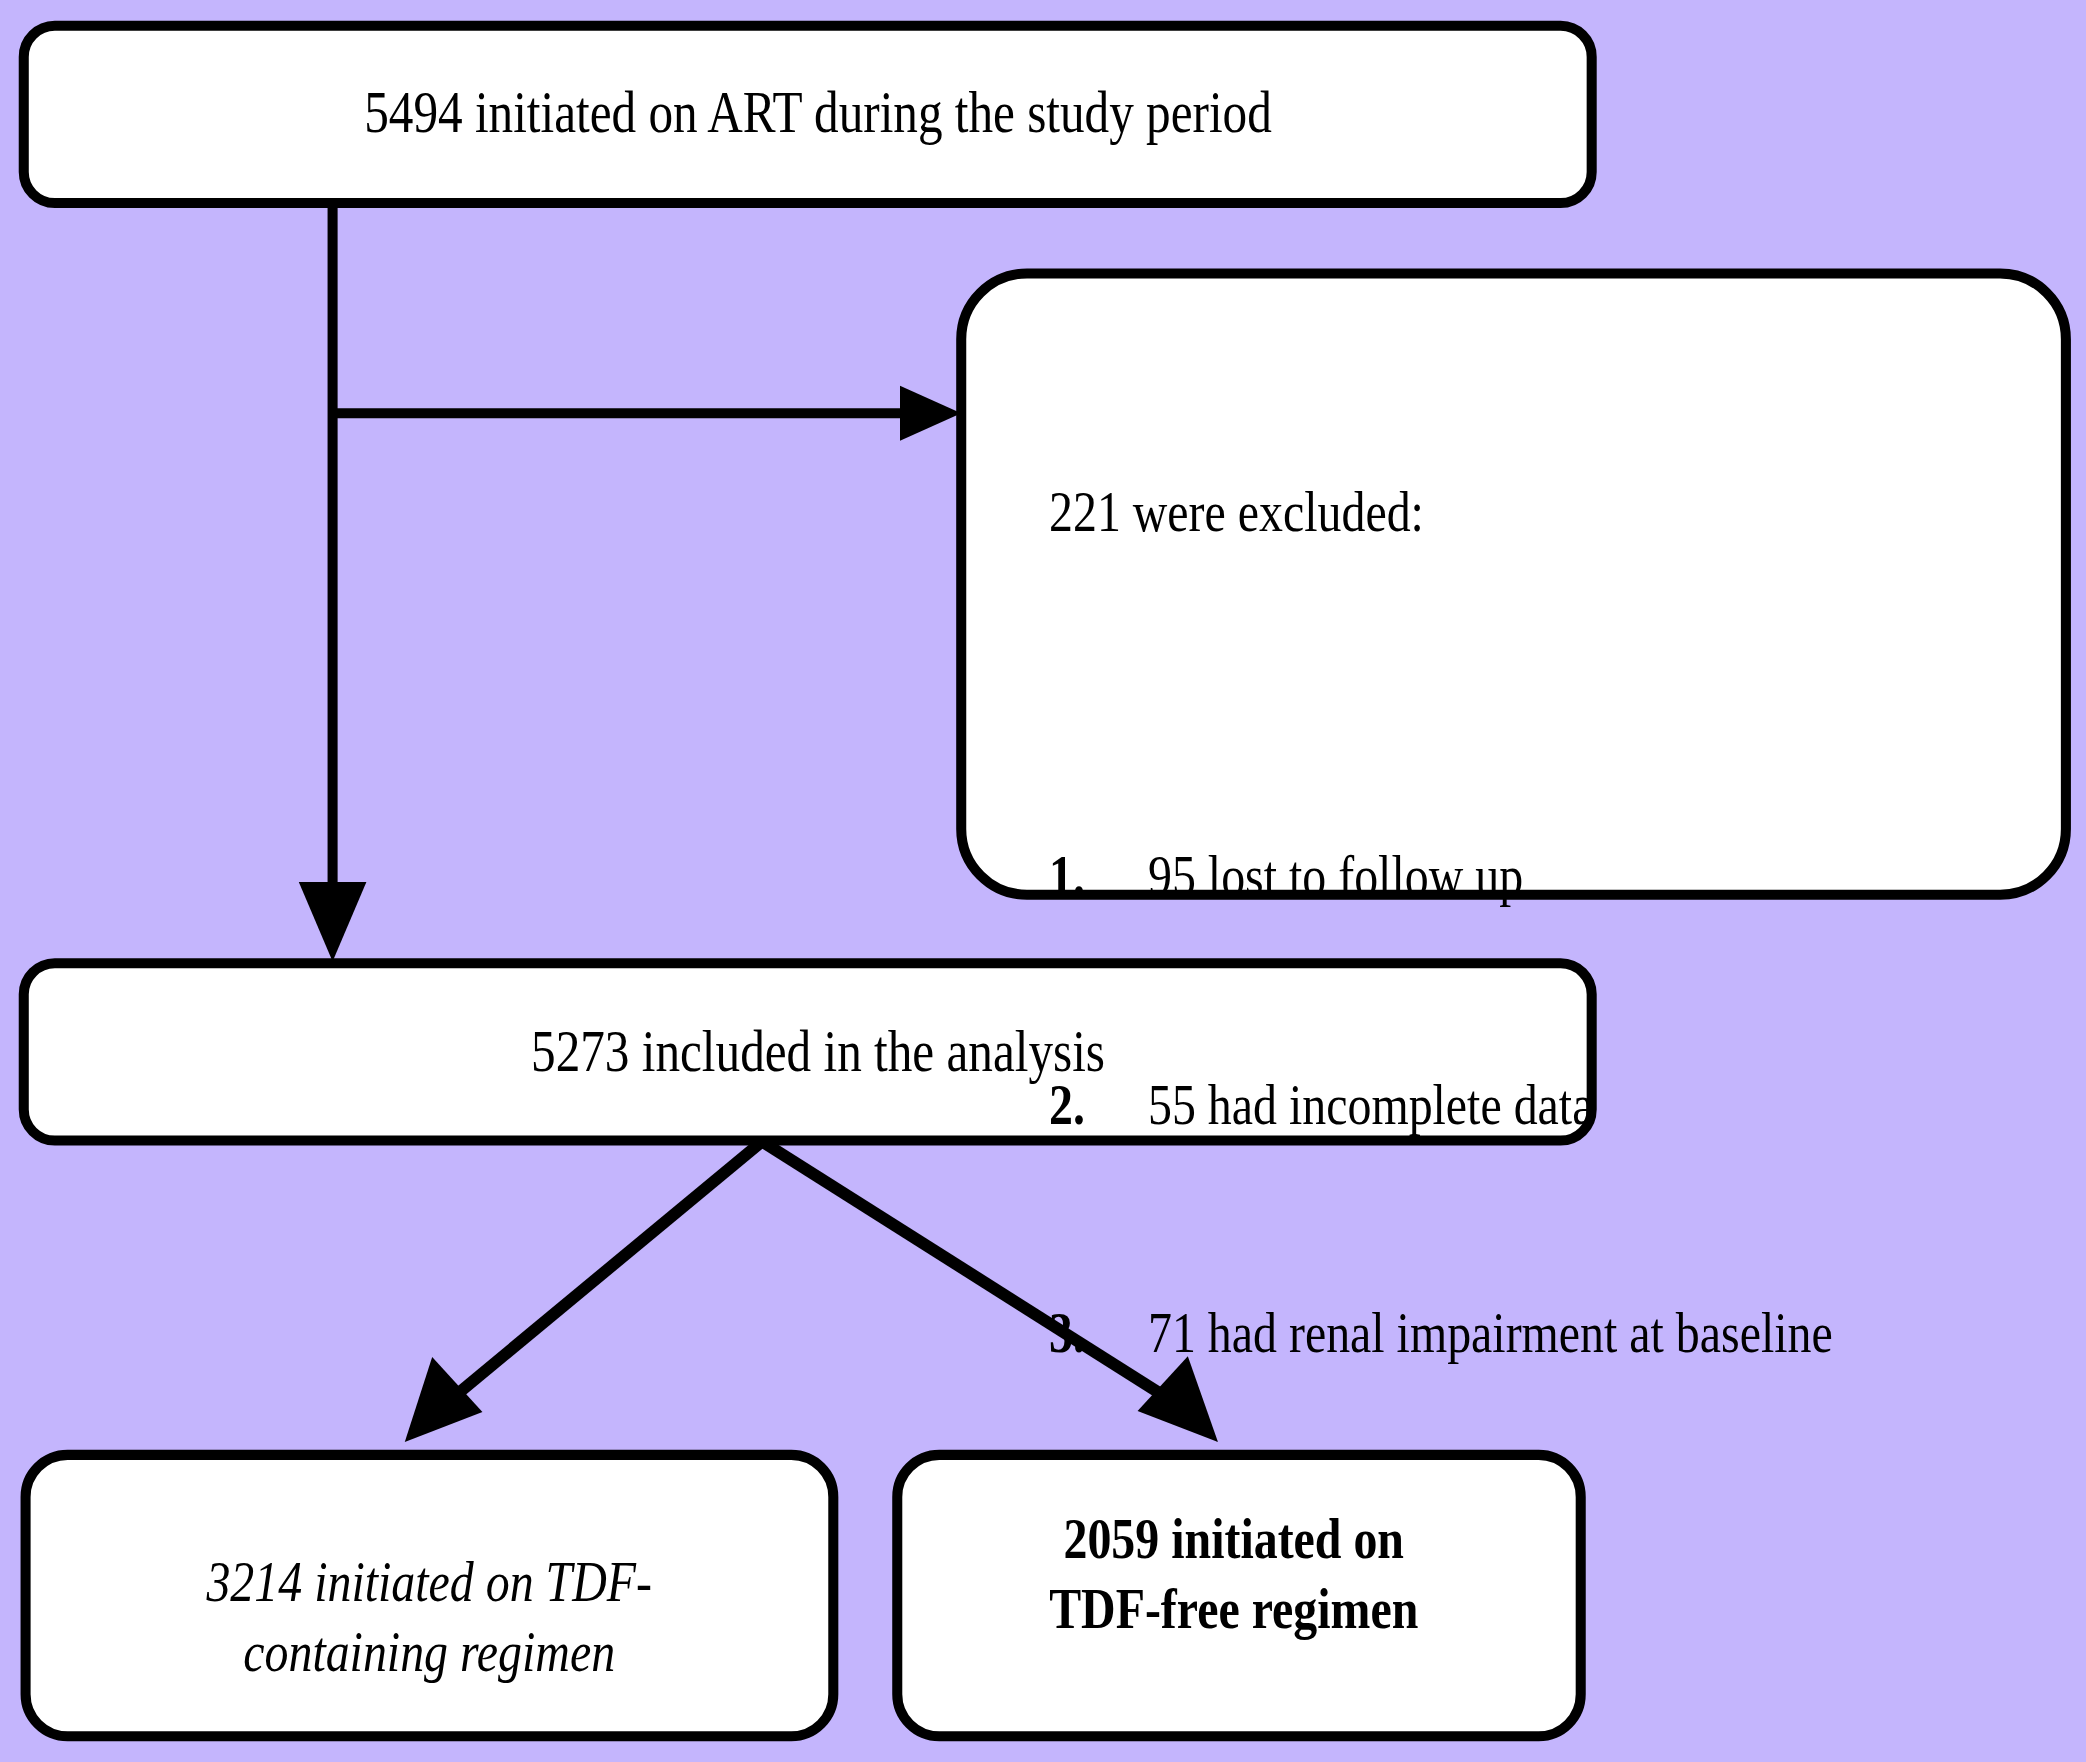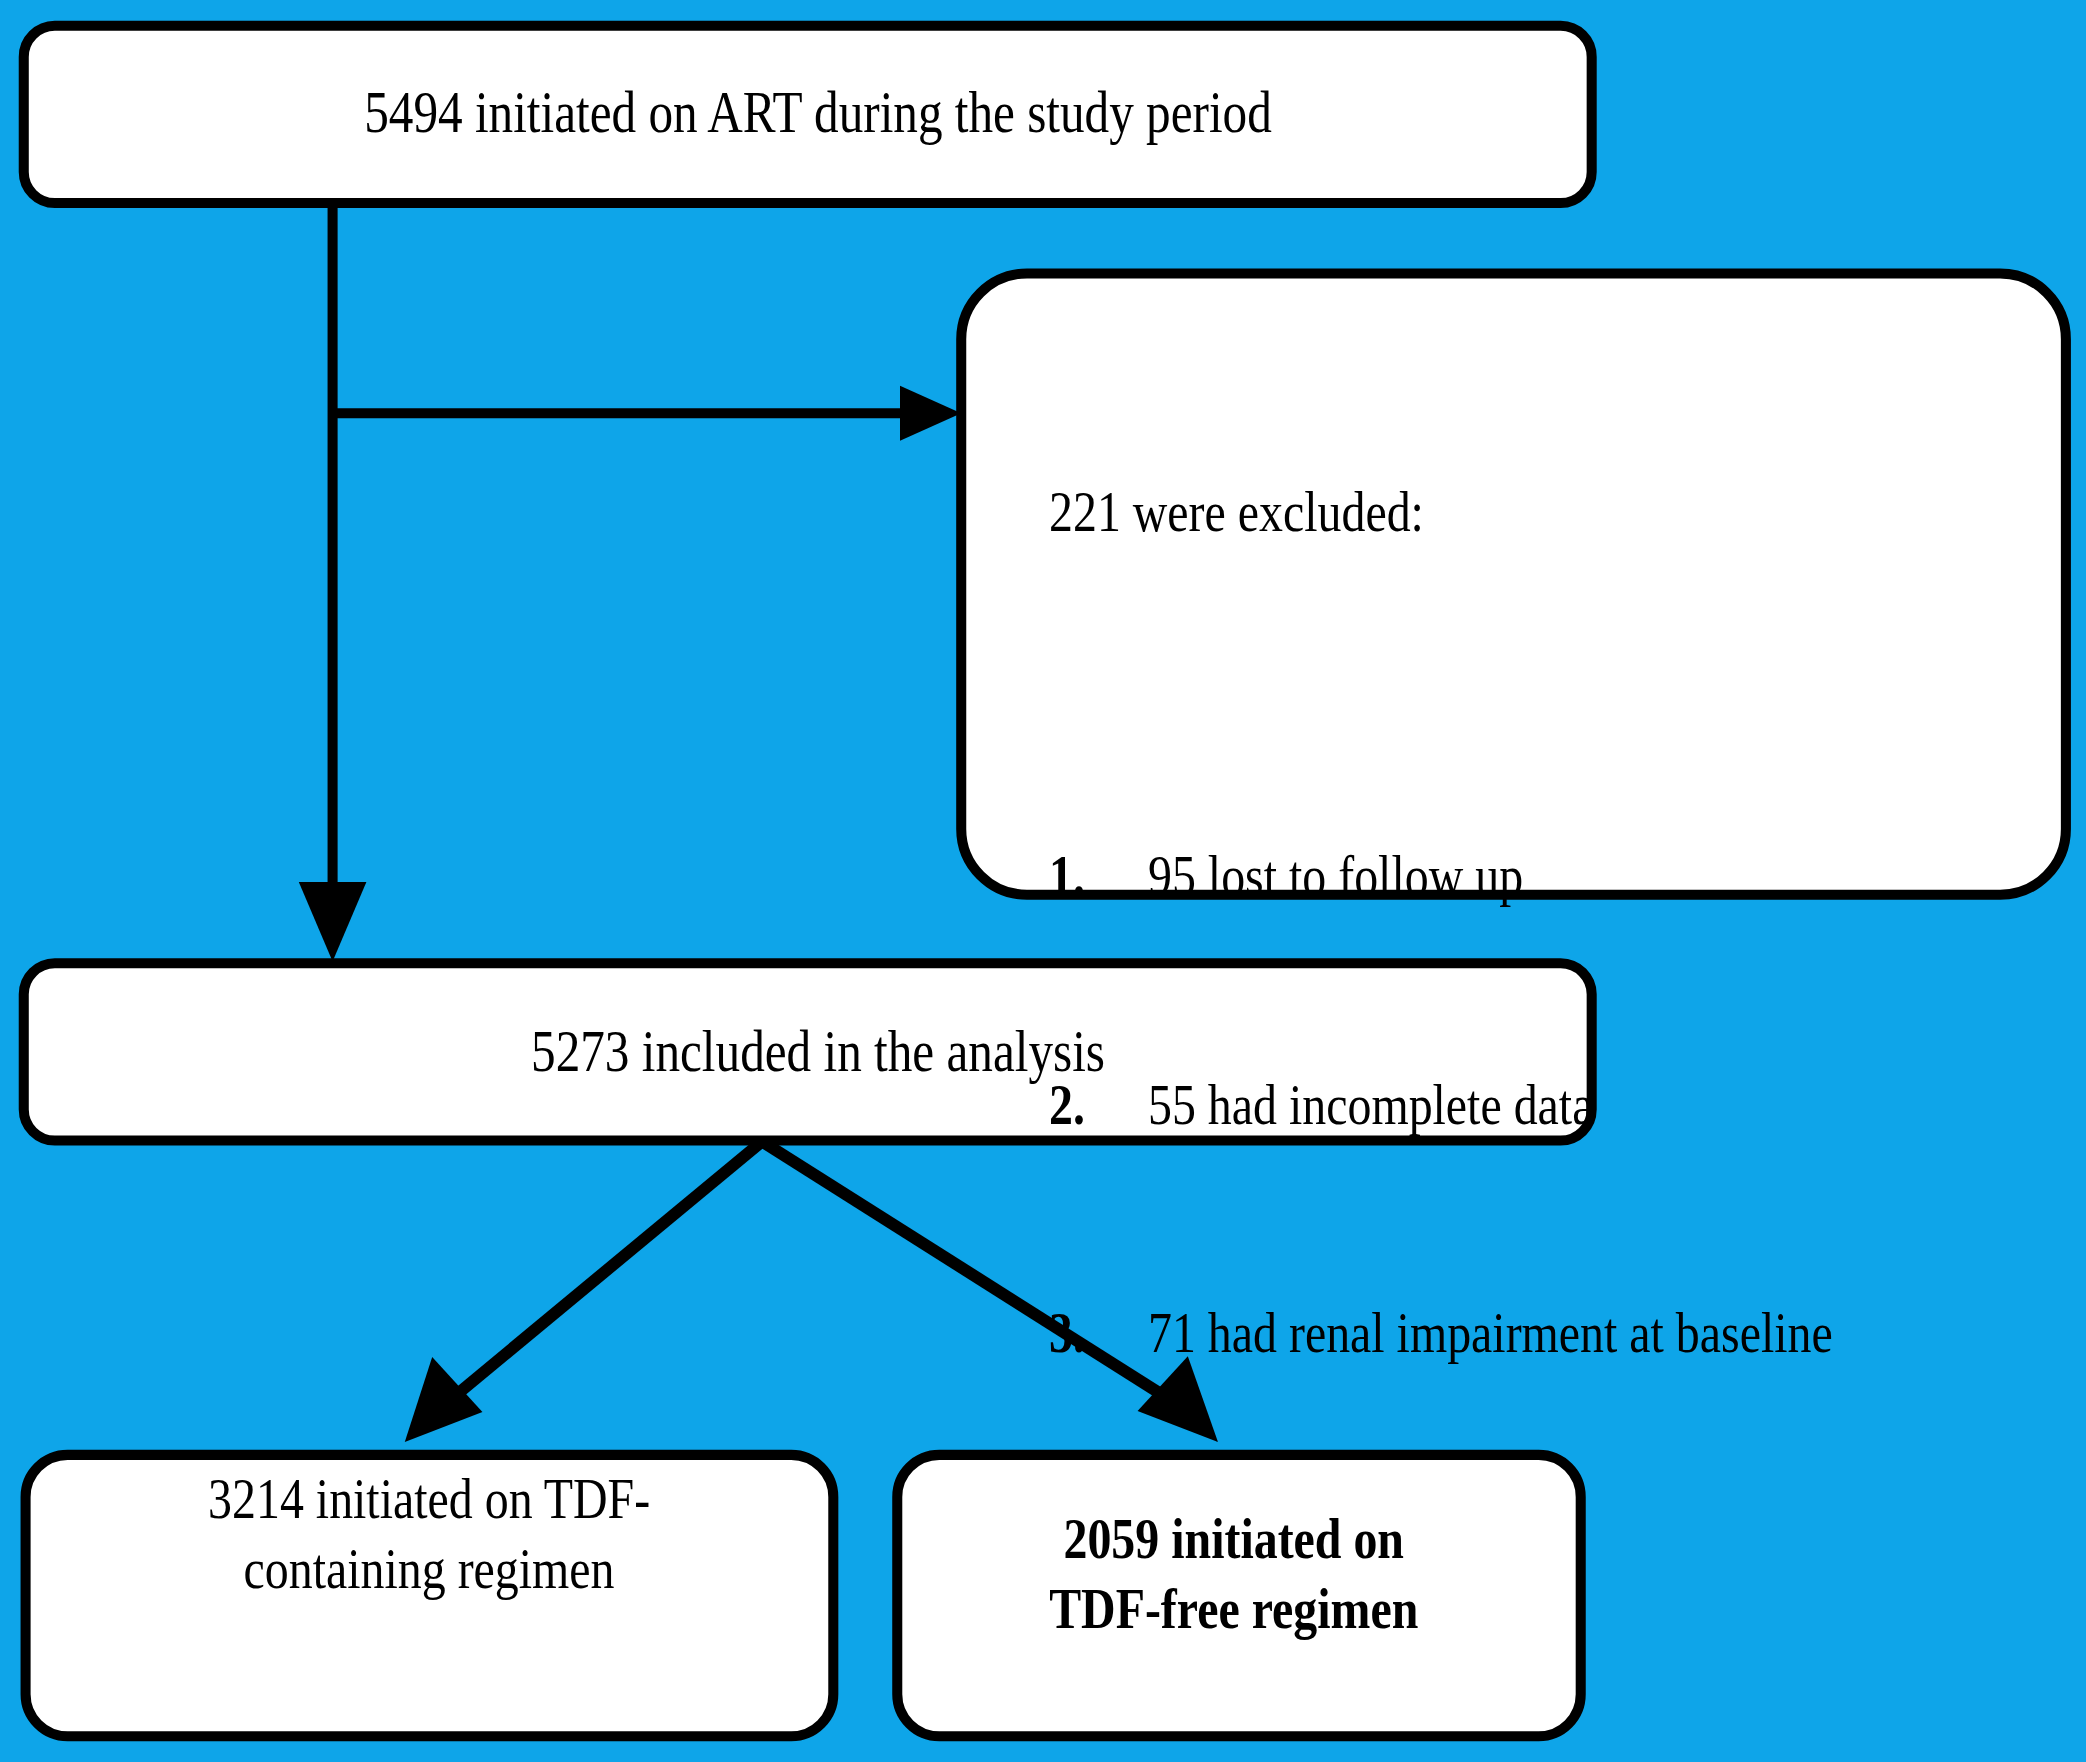--- a/index.html
+++ b/index.html
@@ -4,21 +4,21 @@
 <style>
   html, body {
     margin: 0;
     padding: 0;
     background: #ffffff;
   }
   #canvas {
     position: relative;
     width: 2086px;
     height: 1763px;
-    background: #0ea5e9;
+    background: #c4b5fd;
     overflow: hidden;
     font-family: "Liberation Serif", "DejaVu Serif", serif;
     color: #000000;
   }
   #flow-svg {
     position: absolute;
     left: 0;
     top: 0;
     width: 2086px;
     height: 1763px;
@@ -101,30 +101,31 @@
     align-items: center;
     justify-content: center;
     font-size: 60px;
     transform: scaleX(0.82);
     transform-origin: center center;
   }
 
   
   #node-tdf-containing-text {
     left: 55px;
-    top: 1433px;
+    top: 1473px;
     width: 749px;
     height: 256px;
     display: flex;
-    align-items: flex-start;
+    align-items: center;
     justify-content: center;
     padding-top: 31px;
     box-sizing: border-box;
     font-size: 57px;
     text-align: center;
+    font-style: italic;
   }
   #node-tdf-free-text {
     left: 914px;
     top: 1473px;
     width: 640px;
     height: 256px;
     display: flex;
     align-items: flex-start;
     justify-content: center;
     padding-top: 31px;

